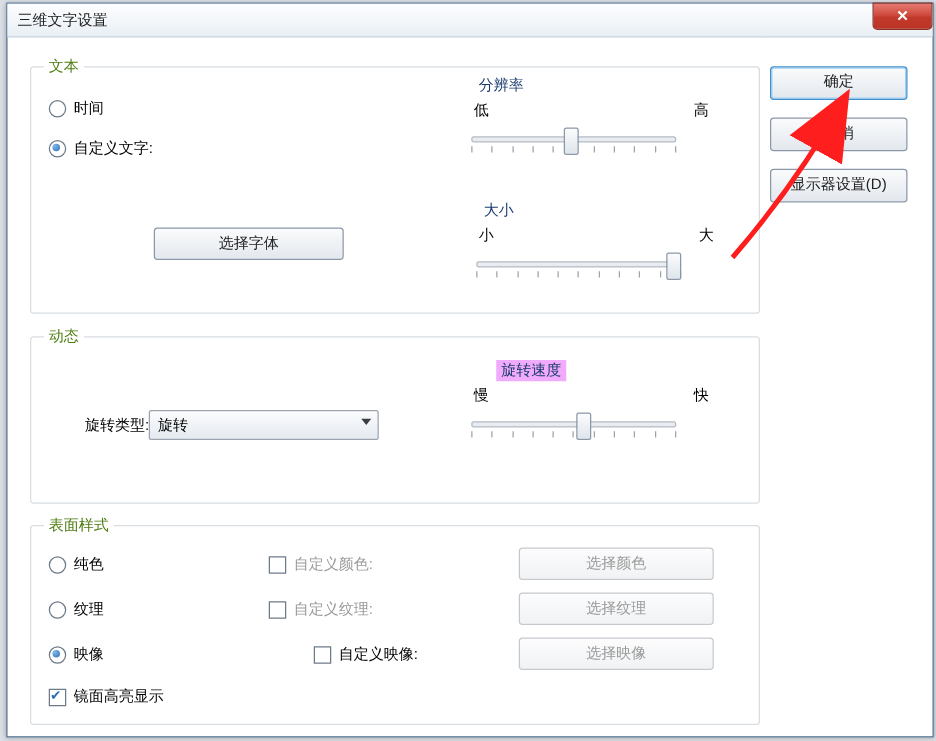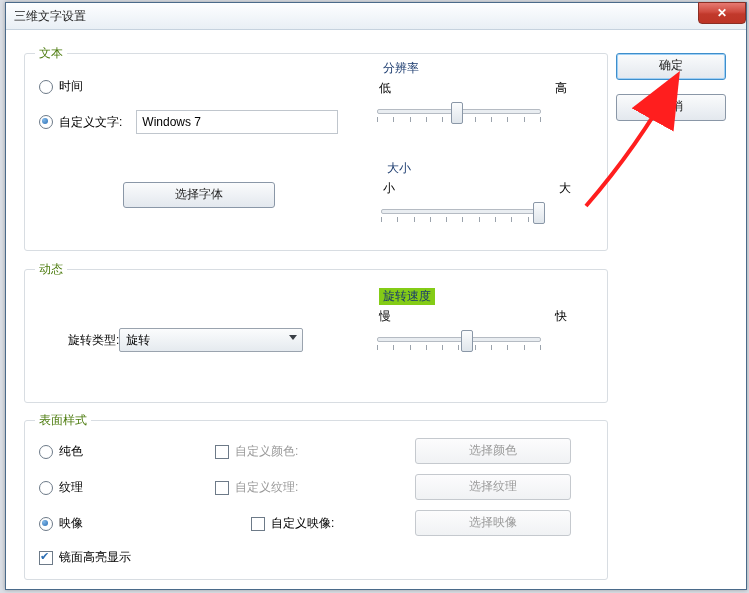--- a/index.html
+++ b/index.html
@@ -230,21 +230,20 @@
           <span class="radio-dot"></span>
           <span>时间</span>
         </label>
       </div>
 
       <div style="position:absolute; left:14px; top:56px; display:flex; align-items:center; gap:14px;">
         <label class="radio">
           <span class="radio-dot checked"></span>
           <span>自定义文字:</span>
         </label>
-        <input type="text" class="text-input" value="Windows 7" style="">
       </div>
 
       <div style="position:absolute; left:98px; top:128px;">
         <div class="btn-inline" style="width:150px;">选择字体</div>
       </div>
 
       <div class="slider-group" style="left:348px; top:6px; width:200px;">
         <div class="sg-title" style="background:#fff; display:inline-block; padding:0 4px; position:relative; left:6px;">分辨率</div>
         <div class="slider-labels">
           <span>低</span>
@@ -300,21 +299,21 @@
 
       <div style="position:absolute; left:43px; top:58px; display:flex; align-items:center; ">
         <span>旋转类型:</span>
         <div class="combo">
           <span>旋转</span>
           <span class="arrow"></span>
         </div>
       </div>
 
       <div class="slider-group" style="left:348px; top:18px; width:200px;">
-        <div class="sg-title" style="background:#84cc16; display:inline-block; padding:0 4px; position:relative; left:6px;">旋转速度</div>
+        <div class="sg-title" style="background:#f0abfc; display:inline-block; padding:0 4px; position:relative; left:24px;">旋转速度</div>
         <div class="slider-labels">
           <span>慢</span>
           <span>快</span>
         </div>
         <div class="slider">
           <div class="track"></div>
           <div class="ticks">
             <span></span>
               <span></span>
               <span></span>
@@ -387,20 +386,21 @@
         <label class="check">
           <span class="check-box checked"></span>
           <span>镜面高亮显示</span>
         </label>
       </div>
     </div>
 
     <div class="sidebar">
       <div class="btn default">确定</div>
       <div class="btn">取消</div>
+      <div class="btn wide">显示器设置(D)</div>
     </div>
 
   </div>
 </div>
 
 <svg class="arrow-annot" width="130" height="160">
   <defs>
     <marker id="ah" markerWidth="14" markerHeight="12" refX="12" refY="6" orient="auto">
       <path d="M0,0 L14,6 L0,12 Z" fill="#ff1e1e"></path>
     </marker>

